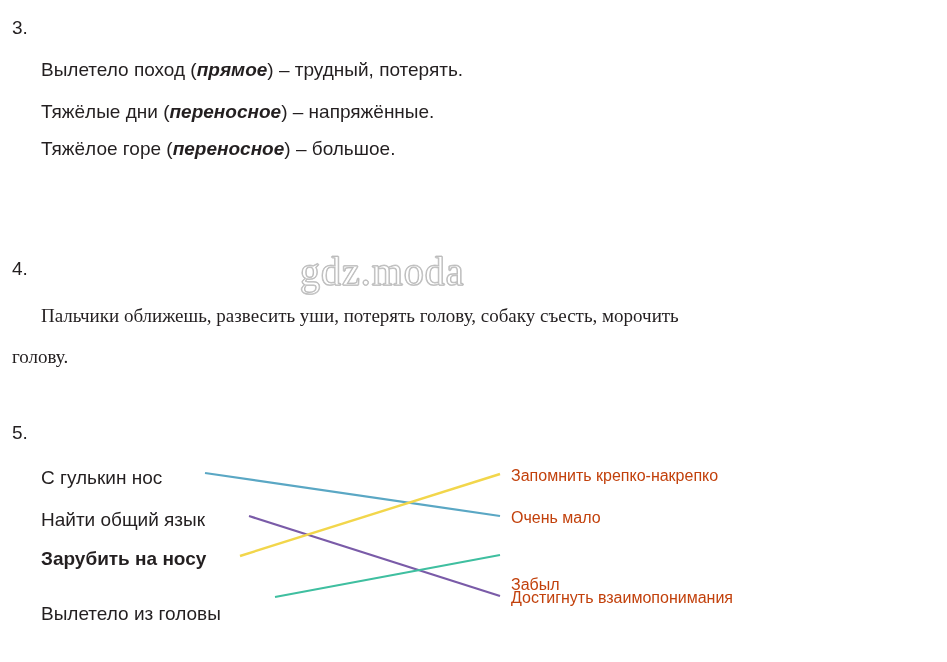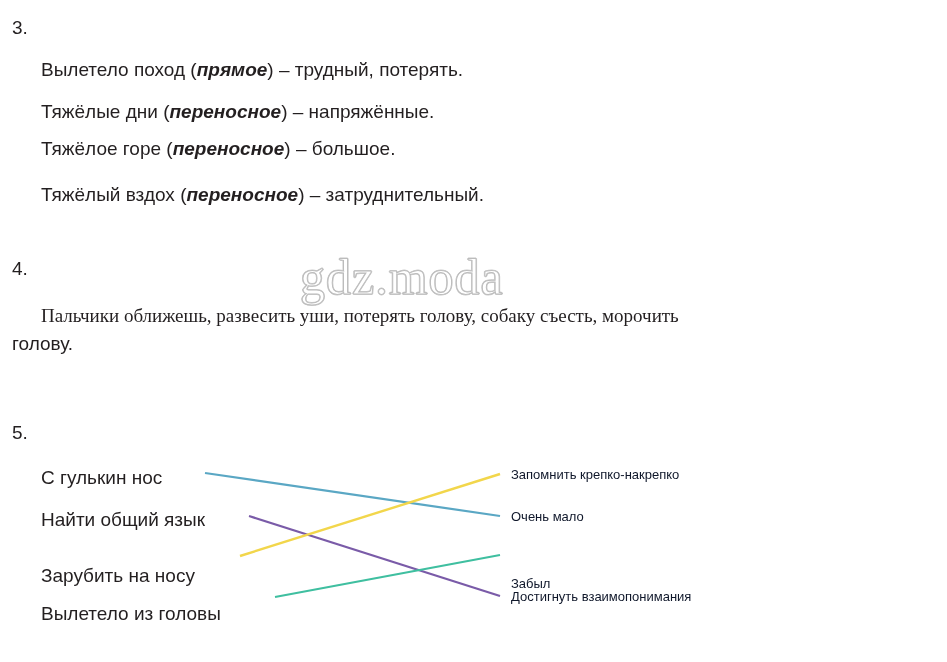--- a/index.html
+++ b/index.html
@@ -40,29 +40,29 @@
   }
   .line b { font-weight: bold; font-style: italic; }
 
   #ex3-l1 { left: 41px; top: 57px; }
   #ex3-l2 { left: 41px; top: 99px; }
   #ex3-l3 { left: 41px; top: 136px; }
   #ex3-l4 { left: 41px; top: 182px; }
 
   
   #ex4-l1 { left: 41px; top: 303px; font-family: Liberation Serif, serif; }
-  #ex4-l2 { left: 12px; top: 331px; }
+  #ex4-l2 { left: 12px; top: 344px; font-family: Liberation Serif, serif; }
 
   
   .watermark {
     position: absolute;
     left: 300px;
     top: 248px;
     font-family: "Liberation Serif", serif;
-    font-size: 50px;
+    font-size: 40px;
     letter-spacing: 1px;
     color: #ffffff;
     -webkit-text-stroke: 1px #b9b9b9;
     text-shadow:
        1px 0 0 #c9c9c9,
       -1px 0 0 #c9c9c9,
        0 1px 0 #c9c9c9,
        0 -1px 0 #c9c9c9;
     opacity: 0.95;
     pointer-events: none;
@@ -71,27 +71,27 @@
 
   
   .match-left {
     position: absolute;
     font-size: 19px;
     color: #231f20;
     white-space: nowrap;
   }
   .match-right {
     position: absolute;
-    font-size: 13px;
-    color: #0f172a;
+    font-size: 16px;
+    color: #c2410c;
     white-space: nowrap;
   }
   #m-l1 { left: 41px; top: 467px; }
   #m-l2 { left: 41px; top: 509px; }
-  #m-l3 { left: 41px; top: 565px; }
+  #m-l3 { left: 41px; top: 548px; font-weight: bold; }
   #m-l4 { left: 41px; top: 589px; margin-top: 14px; }
 
   #m-r1 { left: 511px; top: 467px; }
   #m-r2 { left: 511px; top: 509px; }
   #m-r3 { left: 511px; top: 576px; }
   #m-r4 { left: 511px; top: 589px; }
 
   #match-svg {
     position: absolute;
     left: 0;
@@ -109,23 +109,20 @@
   <div class="ex-num" id="ex3-num">3.</div>
 
   <div class="line" id="ex3-l1">
     <span>Вылетело поход (</span><b>прямое</b><span>) – трудный, потерять.</span>
   </div>
   <div class="line" id="ex3-l2">
     <span>Тяжёлые дни (</span><b>переносное</b><span>) – напряжённые.</span>
   </div>
   <div class="line" id="ex3-l3">
     <span>Тяжёлое горе (</span><b>переносное</b><span>) – большое.</span>
-  </div>
-  <div class="line" id="ex3-l4">
-    <span>Тяжёлый вздох (</span><b>переносное</b><span>) – затруднительный.</span>
   </div>
 
   <div class="ex-num" id="ex4-num">4.</div>
   <div class="line" id="ex4-l1">Пальчики оближешь, развесить уши, потерять голову, собаку съесть, морочить</div>
   <div class="line" id="ex4-l2">голову.</div>
 
   <div class="watermark">gdz.moda</div>
 
   <div class="ex-num" id="ex5-num">5.</div>
 

